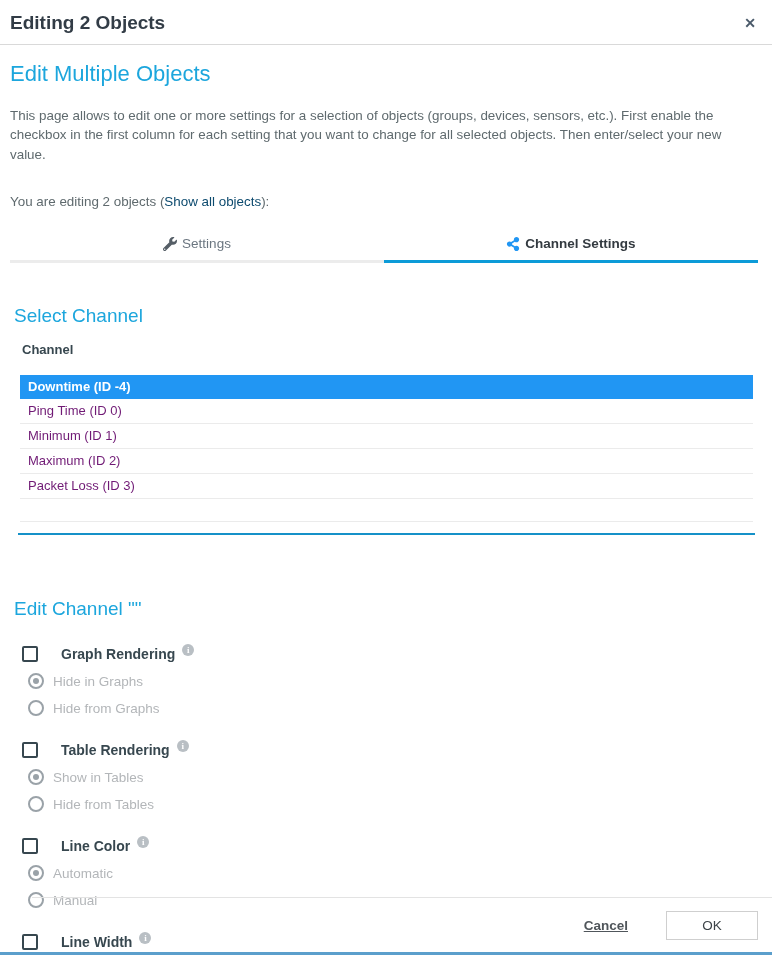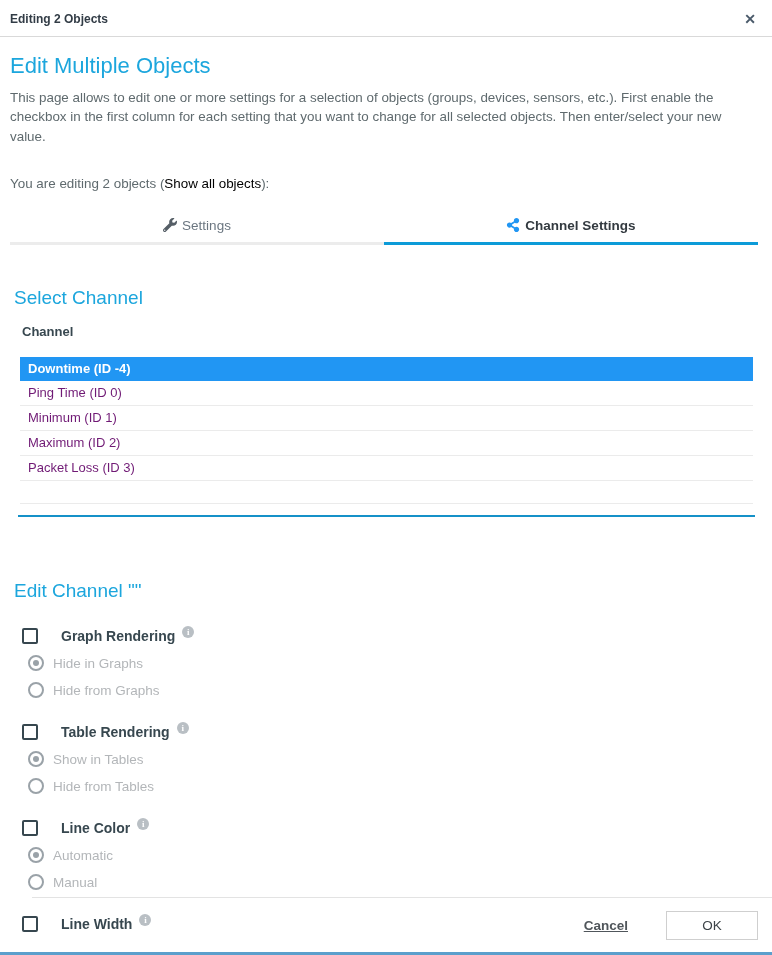--- a/index.html
+++ b/index.html
@@ -2,33 +2,33 @@
 <html><head>
 <meta charset="utf-8">
 <style>
   * { margin:0; padding:0; box-sizing:border-box; }
   html,body { width:772px; height:955px; background:#fff; overflow:hidden;
     font-family:"Liberation Sans", sans-serif; color:#37474f; position:relative; }
 
   
   .titlebar { display:flex; align-items:center; justify-content:space-between;
     padding:12px 16px 10px 10px; border-bottom:1px solid #d9d9d9; }
-  .titlebar .title { font-size:12px; font-weight:700; color:#323c46; }
+  .titlebar .title { font-size:19px; font-weight:700; color:#323c46; }
   .close-btn { font-size:14px; font-weight:700; color:#4a5a6a; cursor:pointer; line-height:1; }
 
   .content { padding:0 14px 0 10px; }
 
-  h1.page-heading { margin:16px 0 9px 0; font-size:22px; font-weight:400; color:#1ca6dd; }
+  h1.page-heading { margin:16px 0 19px 0; font-size:22px; font-weight:400; color:#1ca6dd; }
   p.desc { font-size:13.4px; line-height:1.45; color:#5f6a6e; max-width:754px; }
   p.editing-line { margin-top:30px; font-size:13.4px; color:#5f6a6e; }
-  .editing-link { color:#000000; cursor:pointer; }
+  .editing-link { color:#0c4a6e; cursor:pointer; }
 
   
   .tabs { display:flex; margin-top:27px; }
-  .tab { flex:1; display:flex; align-items:flex-start; justify-content:center; gap:5px;
+  .tab { flex:1; display:flex; align-items:flex-end; justify-content:center; gap:5px;
     padding-bottom:9px; border-bottom:3px solid #ececec; font-size:13.5px;
     color:#6b7680; cursor:pointer; }
   .tab.active { border-bottom-color:#0c9bd8; color:#333a40; font-weight:700; }
   .tab .ticon { width:14px; height:14px; display:inline-block; }
   .tab .ticon svg { width:14px; height:14px; display:block; }
 
   
   h2.section-heading { font-size:19px; font-weight:400; color:#1ca6dd; }
   .sec-select h2 { margin:42px 0 0 4px; }
   .col-label { margin:15px 0 0 12px; font-size:13px; font-weight:600; color:#37474f; }

